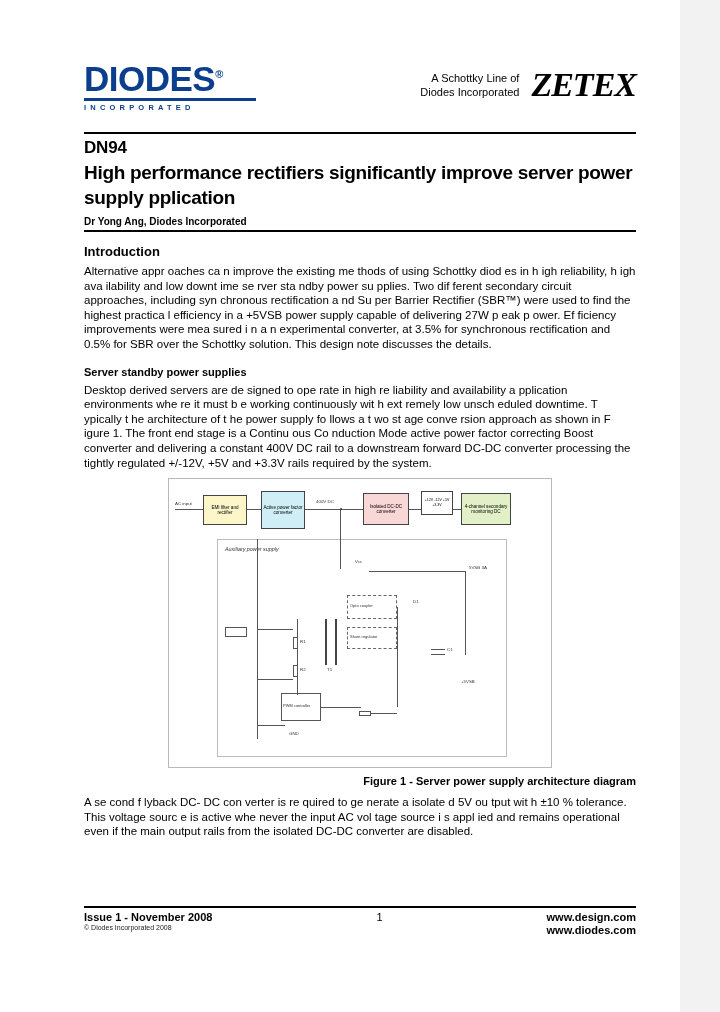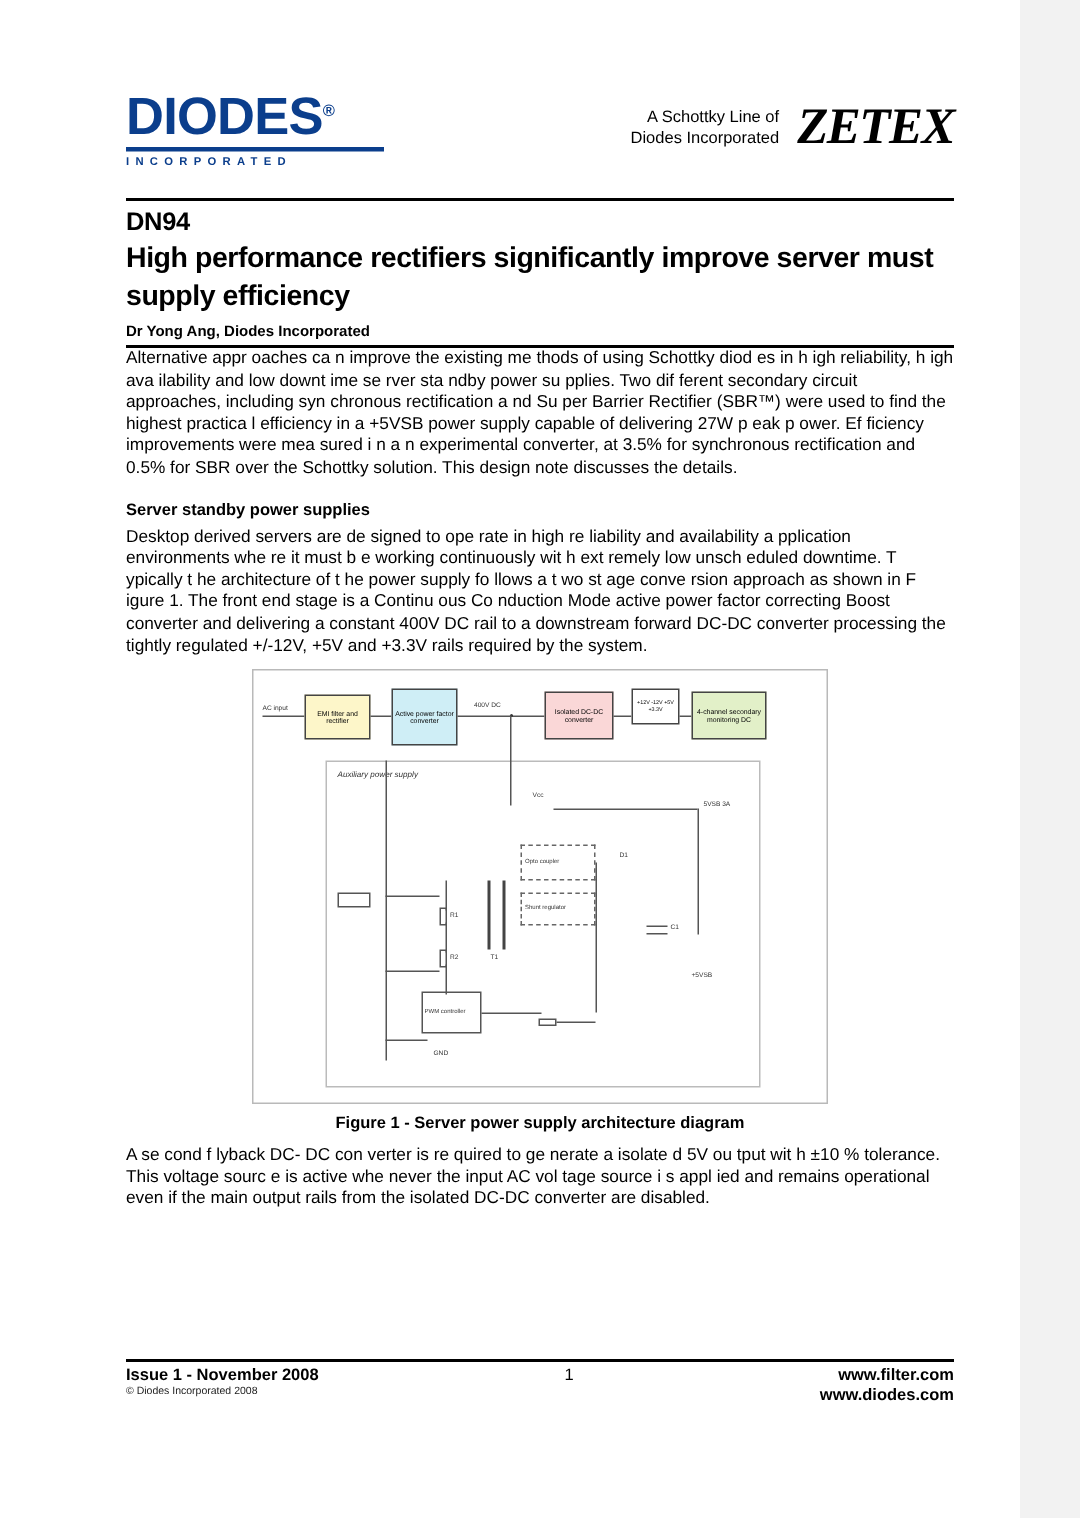--- a/index.html
+++ b/index.html
@@ -139,21 +139,21 @@
   }
   .figure-box {
     width: 382px;
     height: 288px;
     border: 1px solid #b9b9b9;
     background: #ffffff;
     position: relative;
     overflow: hidden;
   }
   .fig-caption {
-    text-align: center;
+    text-align: right;
     font-size: 11px;
     font-weight: bold;
     margin-top: 7px;
     margin-bottom: 8px;
   }
   .blk {
     position: absolute;
     border: 1px solid #444;
     font-size: 4.6px;
     line-height: 5.6px;
@@ -244,24 +244,25 @@
         <div class="product-line">
           <div>A Schottky Line of</div>
           <div>Diodes Incorporated</div>
         </div>
         <div class="zetex">ZETEX</div>
       </div>
     </div>
 
     <div class="title-rule-top"></div>
     <div class="doc-id">DN94</div>
-    <div class="doc-title">High performance rectifiers significantly improve server must supply efficiency</div>
+    <div class="doc-title">High performance rectifiers significantly improve server power supply pplication</div>
     <div class="doc-author">Dr Yong Ang, Diodes Incorporated</div>
     <div class="title-rule-bottom"></div>
 
+    <h2 class="section">Introduction</h2>
     <p class="body">Alternative appr oaches ca n improve the  existing me thods of using  Schottky diod es in h igh reliability, h igh ava ilability and  low downt ime se rver sta ndby power su pplies. Two dif ferent secondary circuit  approaches, including syn chronous rectification a nd Su per Barrier Rectifier (SBR™) were used to find the highest practica l efficiency in a +5VSB power supply capable  of delivering  27W p eak p ower. Ef ficiency improvements  were mea sured i n a n experimental converter, at 3.5% for synchronous rectification and 0.5% for SBR over the Schottky solution. This design note discusses the details.</p>
 
     <h3 class="subsection">Server standby power supplies</h3>
     <p class="body">Desktop derived servers are de signed to ope rate in high re liability and availability a pplication environments whe re it must b e working  continuously wit h ext remely low  unsch eduled downtime. T ypically t he  architecture of  t he  power supply  fo llows a  t wo st age conve rsion approach as shown in F igure 1. The  front end stage is a Continu ous Co nduction Mode active power factor correcting Boost converter and delivering a constant 400V DC rail to a downstream forward DC-DC converter processing the tightly regulated +/-12V, +5V and +3.3V rails required by the system.</p>
 
     <div class="figure-wrap">
       <div class="figure-box">
 
         <div class="lbl" style="left:6px; top:22px;">AC input</div>
         <div class="ln h" style="left:6px; top:30px; width:28px;"></div>
@@ -354,18 +355,18 @@
 
   <div class="footer">
     <div class="footer-rule"></div>
     <div class="footer-row">
       <div>
         <div class="footer-left">Issue 1 - November 2008</div>
         <div class="footer-copy">© Diodes Incorporated 2008</div>
       </div>
       <div class="footer-center">1</div>
       <div class="footer-right">
-        <div>www.filter.com</div>
+        <div>www.design.com</div>
         <div>www.diodes.com</div>
       </div>
     </div>
   </div>
 </div>
 
 </body></html>

